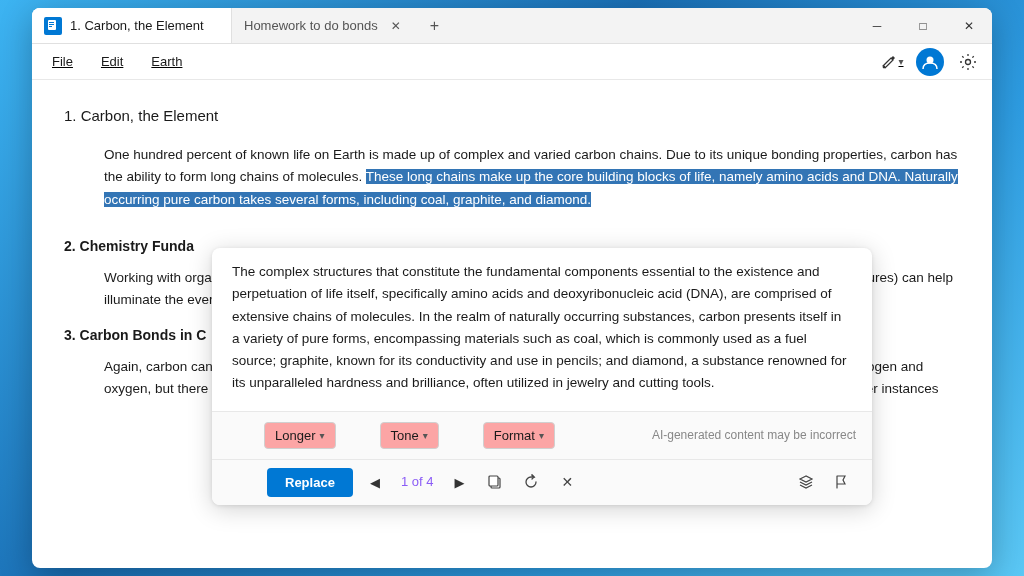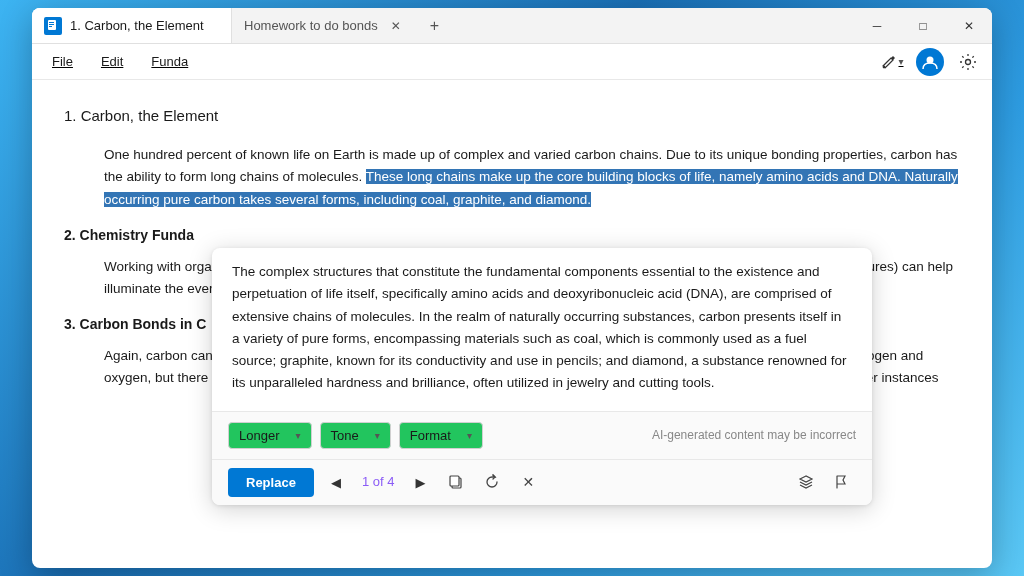--- a/index.html
+++ b/index.html
@@ -167,21 +167,21 @@
     .doc-para {
       margin-bottom: 12px;
       font-size: 13.5px;
       line-height: 1.65;
       margin-left: 40px;
     }
     .section-heading {
       font-size: 14px;
       font-weight: 600;
       margin-bottom: 10px;
-      margin-top: 13px;
+      margin-top: 24px;
     }
     .highlight {
       background: #3375b5;
       color: #fff;
     }
     
     .ai-popup {
       position: absolute;
       top: 168px;
       left: 180px;
@@ -202,28 +202,29 @@
     .ai-popup-controls {
       display: flex;
       align-items: center;
       padding: 10px 16px;
       gap: 8px;
       background: #fafafa;
     }
     .dropdown-btn {
       display: flex;
       align-items: center;
-      gap: 16px;
+      gap: 4px;
       padding: 5px 10px;
       border: 1px solid #d0d0d0;
       border-radius: 4px;
-      background: #22c55e;
-      font-size: 13px;
-      cursor: pointer;
-      color: #1a1a1a;
+      background: #fca5a5;
+      font-size: 13px;
+      cursor: pointer;
+      color: #1a1a1a;
+      margin-left: 36px;
     }
     .dropdown-arrow { font-size: 10px; color: #555; }
     .ai-disclaimer {
       margin-left: auto;
       font-size: 12px;
       color: #888;
     }
     .popup-footer {
       display: flex;
       align-items: center;
@@ -234,20 +235,21 @@
     }
     .replace-btn {
       background: #0078d4;
       color: #fff;
       border: none;
       border-radius: 4px;
       padding: 7px 18px;
       font-size: 13px;
       font-weight: 600;
       cursor: pointer;
+      margin-left: 39px;
     }
     .nav-btn {
       width: 28px;
       height: 28px;
       display: flex;
       align-items: center;
       justify-content: center;
       border-radius: 4px;
       border: none;
       background: transparent;
@@ -303,21 +305,21 @@
     <div class="window-controls">
       <div class="win-btn">─</div>
       <div class="win-btn">□</div>
       <div class="win-btn close">✕</div>
     </div>
   </div>
 
   <div class="menu-bar">
     <div class="menu-item">File</div>
     <div class="menu-item">Edit</div>
-    <div class="menu-item">Funda</div>
+    <div class="menu-item">Earth</div>
     <div class="menu-bar-right">
       <div class="toolbar-icon">
         <svg width="18" height="18" viewBox="0 0 18 18" fill="none">
           <path d="M3 13L7 9 11 5 13 7 9 11 5 15z" stroke="#333" stroke-width="1.2" fill="none"></path>
           <path d="M11 5L13 3L15 5L13 7z" fill="#333"></path>
           <path d="M3 15L5 13" stroke="#333" stroke-width="1.2"></path>
         </svg>
         <span style="font-size:10px;color:#555;">▾</span>
       </div>
       <div class="avatar-circle">

